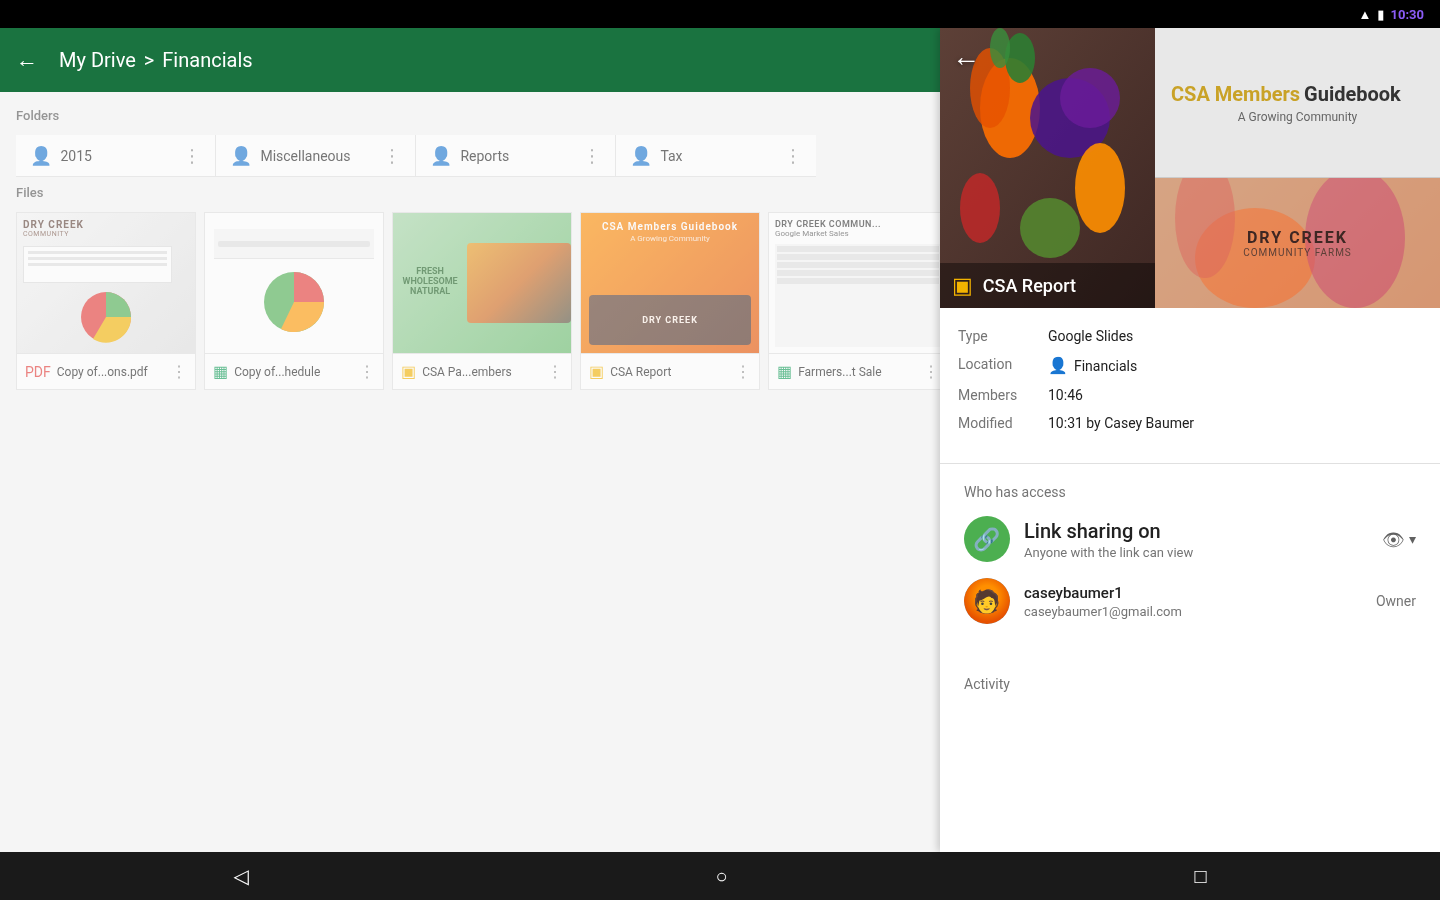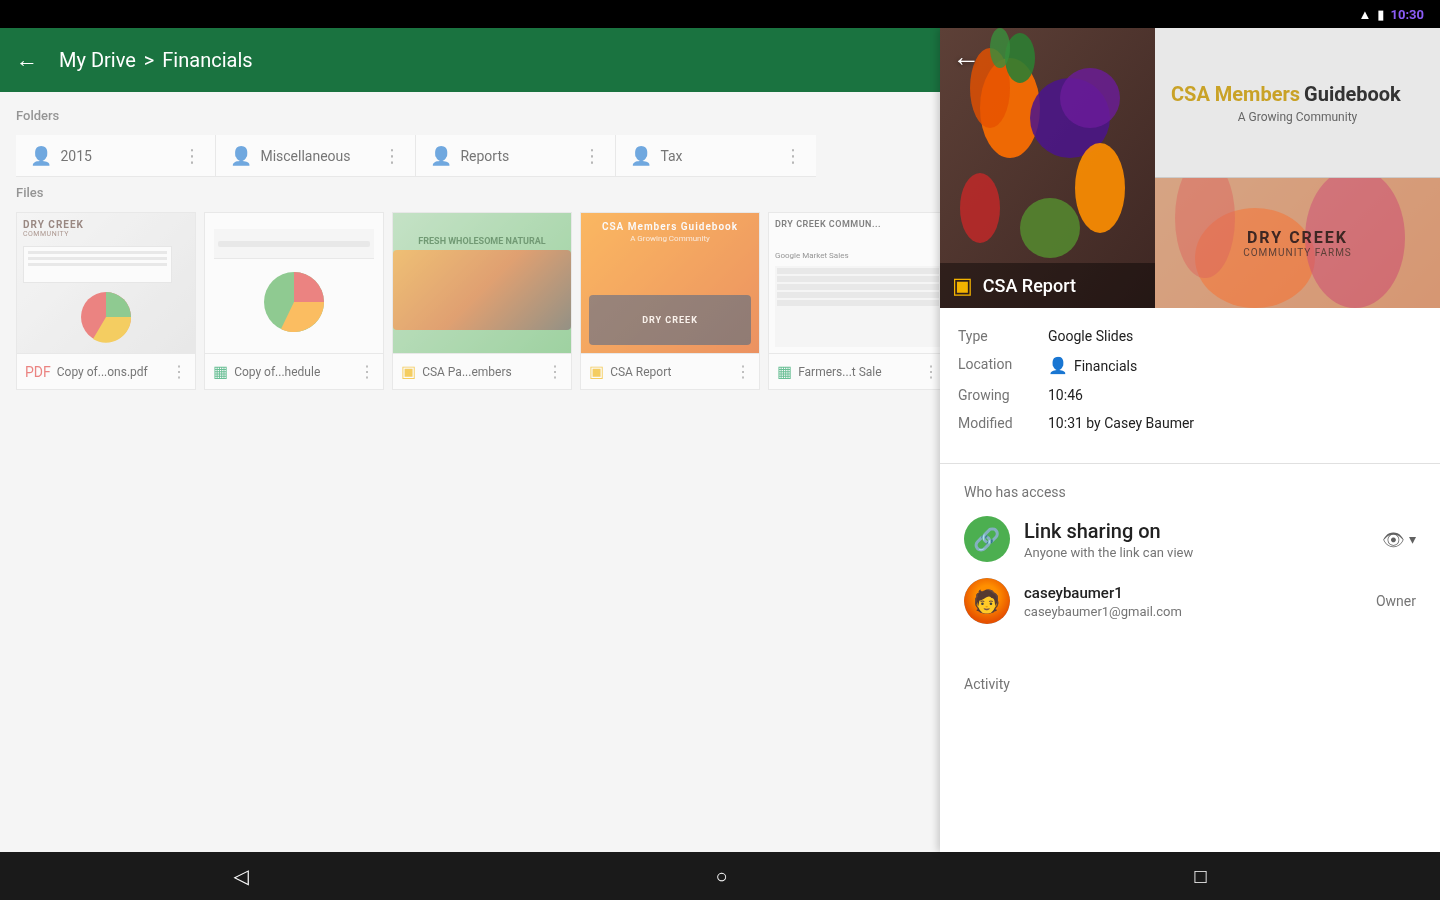--- a/index.html
+++ b/index.html
@@ -286,21 +286,21 @@
           <div class="file-bottom">
             <div class="file-bottom-left">
               <span style="color:#0f9d58;font-size:16px;">▦</span>
               <span class="file-name">Copy of...hedule</span>
             </div>
             <span style="color:#888;font-size:16px;">⋮</span>
           </div>
         </div>
 
         <div class="file-item">
-          <div class="file-thumbnail" style="background:linear-gradient(135deg,#a5d6a7,#66bb6a);position:relative;display:flex;flex-direction:column;align-items:center;justify-content:center;">
+          <div class="file-thumbnail" style="background:linear-gradient(135deg,#a5d6a7,#66bb6a);position:relative;display:flex;align-items:center;justify-content:center;">
             <div style="color:#1b5e20;font-size:9px;font-weight:700;text-align:center;margin-bottom:4px;">FRESH WHOLESOME NATURAL</div>
 
             <div style="width:100%;height:80px;background:linear-gradient(135deg,#ff8f00,#e65100,#4e342e);border-radius:4px;opacity:0.8;"></div>
           </div>
           <div class="file-bottom">
             <div class="file-bottom-left">
               <span style="color:#f4b400;font-size:16px;">▣</span>
               <span class="file-name">CSA Pa...embers</span>
             </div>
             <span style="color:#888;font-size:16px;">⋮</span>
@@ -321,21 +321,21 @@
             <div class="file-bottom-left">
               <span style="color:#f4b400;font-size:16px;">▣</span>
               <span class="file-name">CSA Report</span>
             </div>
             <span style="color:#888;font-size:16px;">⋮</span>
           </div>
         </div>
 
         <div class="file-item">
           <div class="file-thumbnail" style="background:#fff;display:flex;flex-direction:column;padding:6px;">
-            <div style="font-size:9px;color:#333;font-weight:600;letter-spacing:0.5px;margin-bottom:22px;">DRY CREEK COMMUN...</div>
+            <div style="font-size:9px;color:#333;font-weight:600;letter-spacing:0.5px;margin-bottom:0;">DRY CREEK COMMUN...</div>
             <div style="font-size:8px;color:#555;margin-bottom:6px;">Google Market Sales</div>
             <div style="width:100%;background:#f5f5f5;flex:1;">
               <div style="display:flex;flex-direction:column;gap:2px;padding:2px;">
                 <div style="height:6px;background:#e0e0e0;"></div>
                 <div style="height:6px;background:#e0e0e0;"></div>
                 <div style="height:6px;background:#e0e0e0;"></div>
                 <div style="height:6px;background:#e0e0e0;"></div>
                 <div style="height:6px;background:#e0e0e0;"></div>
               </div>
             </div>
@@ -425,21 +425,21 @@
         <span class="detail-value">Google Slides</span>
       </div>
       <div class="detail-row">
         <span class="detail-label">Location</span>
         <span class="detail-value">
           <span class="location-icon">👤</span>
           <span>Financials</span>
         </span>
       </div>
       <div class="detail-row">
-        <span class="detail-label">Growing</span>
+        <span class="detail-label">Members</span>
         <span class="detail-value">10:46</span>
       </div>
       <div class="detail-row">
         <span class="detail-label">Modified</span>
         <span class="detail-value">10:31 by Casey Baumer</span>
       </div>
     </div>
 
     <div class="access-section">
       <div class="access-title">Who has access</div>

